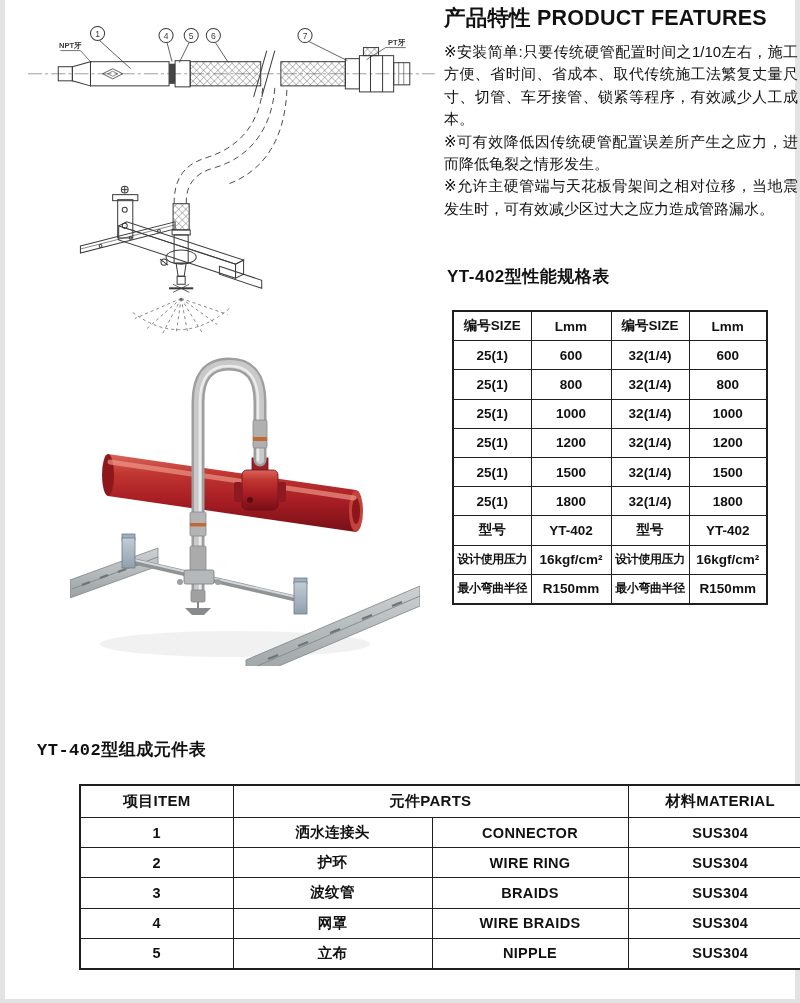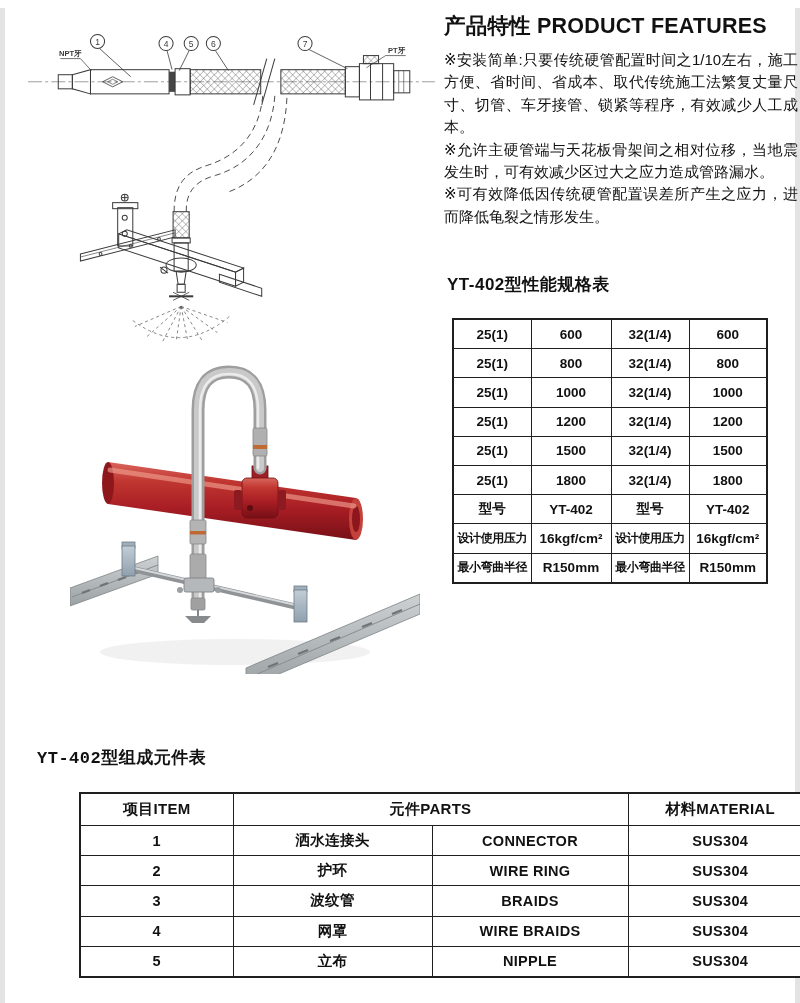--- a/index.html
+++ b/index.html
@@ -3,21 +3,21 @@
 <meta charset="utf-8">
 <style>
   :root{
     --line:#1f1f1f; --text:#111; --ink:#3a3a3a;
   }
   html,body{margin:0;padding:0;}
   body{
     width:800px;height:1003px;background:#fff;position:relative;overflow:hidden;
     font-family:"Liberation Sans","DejaVu Sans",sans-serif;color:var(--text);
   }
-  .abs{position:absolute;margin-top:8px;}
+  .abs{position:absolute;}
   .scan-edge{background:#e3e3e3;}
   
   #features{left:444px;top:3px;width:354px;}
   #features h1{
     margin:0 0 9px 0;font-size:21.5px;font-weight:bold;letter-spacing:.2px;white-space:nowrap;
   }
   #features p{
     margin:0;font-size:15px;font-weight:normal;line-height:22.4px;text-align:justify;
   }
   
@@ -166,35 +166,41 @@
     <path d="M 381,31 L 361,31 L 342,43"></path>
   </g>
   <text x="48" y="31" font-size="7.5" font-weight="bold" text-anchor="middle" fill="var(--ink)">NPT牙</text>
   <text x="372" y="28" font-size="7.5" font-weight="bold" text-anchor="middle" fill="var(--ink)">PT牙</text>
 </svg>
 </div>
 
 <div id="features" class="abs">
   <h1><span>产品特性</span> <span>PRODUCT FEATURES</span></h1>
   <p>※安装简单:只要传统硬管配置时间之1/10左右，施工方便、省时间、省成本、取代传统施工法繁复丈量尺寸、切管、车牙接管、锁紧等程序，有效减少人工成本。</p>
+  <p>※可有效降低因传统硬管配置误差所产生之应力，进而降低龟裂之情形发生。</p>
   <p>※允许主硬管端与天花板骨架间之相对位移，当地震发生时，可有效减少区过大之应力造成管路漏水。</p>
-  <p>※可有效降低因传统硬管配置误差所产生之应力，进而降低龟裂之情形发生。</p>
 </div>
 
 <div id="spec-title" class="abs section-title">YT-402型性能规格表</div>
 
 <div id="spec-table" class="abs">
 <table>
   <colgroup>
         <col style="width:78px">
         <col style="width:80px">
         <col style="width:78px">
         <col style="width:78px">
       </colgroup>
   <tbody>
+    <tr>
+      <td>编号SIZE</td>
+      <td>Lmm</td>
+      <td>编号SIZE</td>
+      <td>Lmm</td>
+    </tr>
     <tr>
       <td>25(1)</td>
       <td>600</td>
       <td>32(1/4)</td>
       <td>600</td>
     </tr>
     <tr>
       <td>25(1)</td>
       <td>800</td>
       <td>32(1/4)</td>

